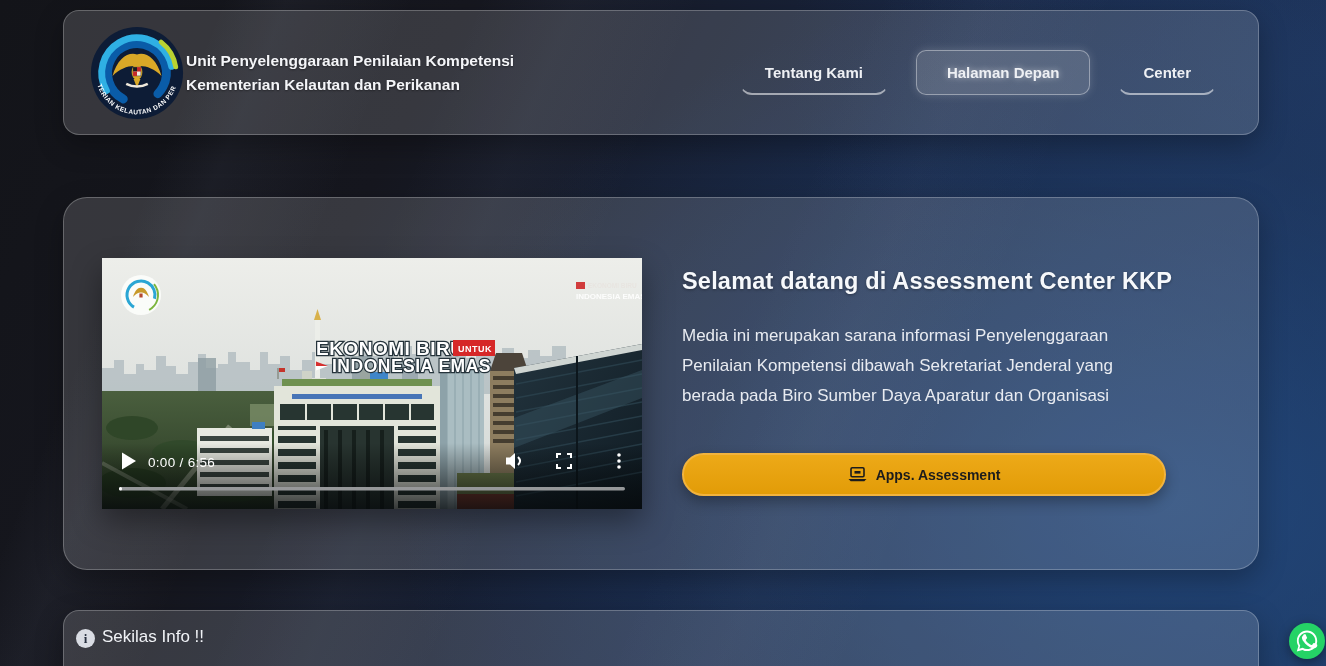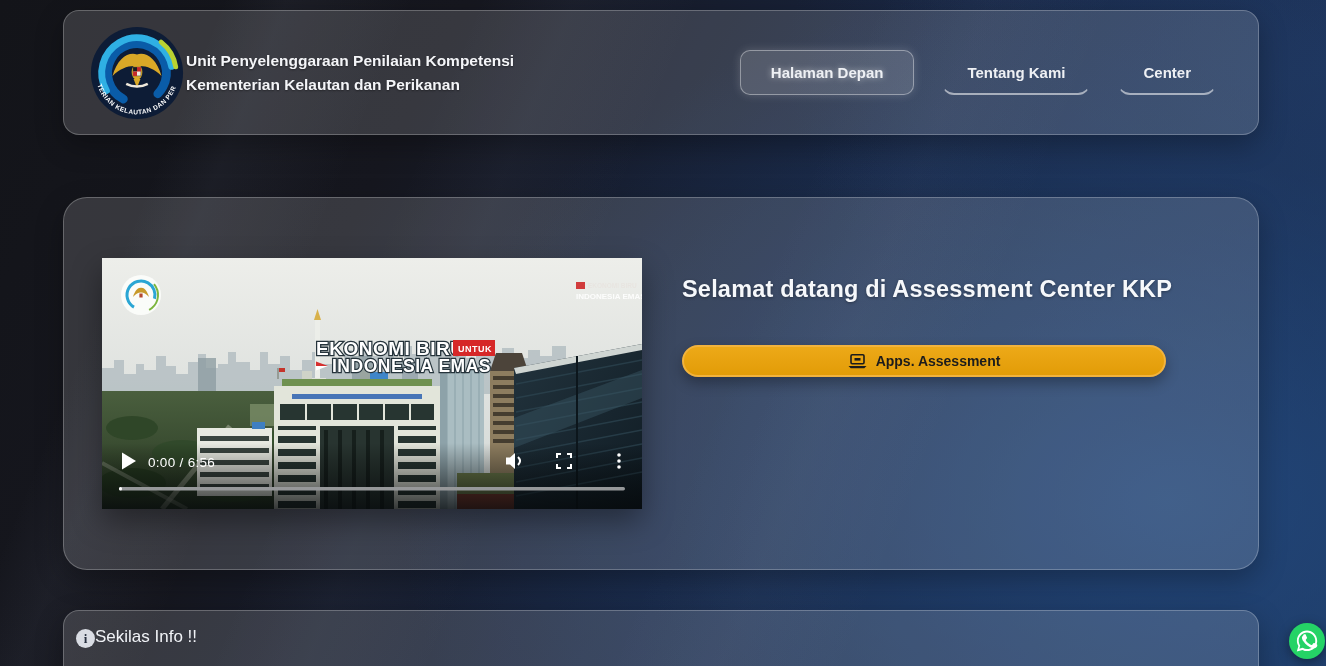--- a/index.html
+++ b/index.html
@@ -62,28 +62,28 @@
   
   .hero{ left:63px; top:197px; width:1196px; height:373px; border-radius:24px; }
   .video{
     position:absolute; left:38px; top:60px; width:540px; height:251px;
     background:#000; box-shadow:0 12px 28px rgba(0,0,0,.38);
   }
   .video svg{ display:block; }
 
   .hero-right{ position:absolute; left:618px; top:62px; width:484px; }
   .hero-heading{
-    margin-top:16px; font-size:23.5px; font-weight:bold; letter-spacing:.2px;
+    margin-top:8px; font-size:23.5px; font-weight:bold; letter-spacing:.2px;
     white-space:nowrap; color:#f6f8fb; text-shadow:0 1px 3px rgba(0,0,0,.35);
   }
   .hero-paragraph{
     margin-top:26px; font-size:17px; line-height:30px; color:#e8ebf1;
   }
   .cta{
-    margin-top:42px; width:484px; height:32px;
+    margin-top:42px; width:484px; height:43px;
     display:flex; align-items:center; justify-content:center; gap:9px;
     background:linear-gradient(#eda918,#e29c07);
     border:2px solid #f2b33d; border-radius:24px;
     font-family:"Liberation Sans", sans-serif;
     font-size:14px; font-weight:bold; color:#1c1c1c;
     cursor:pointer; box-shadow:0 6px 14px rgba(0,0,0,.3);
   }
 
   
   .info-bar{
@@ -91,21 +91,21 @@
     border-radius:16px 16px 0 0;
     display:flex; align-items:flex-start; padding:16px 12px;
   }
   .info-icon{
     width:19px; height:19px; border-radius:50%;
     background:#d9dce3; color:#272f3f;
     display:inline-flex; align-items:center; justify-content:center;
     font-size:13px; font-weight:bold; font-family:"Liberation Serif", serif;
     flex:0 0 auto; margin-top:2px;
   }
-  .info-title{ font-size:17px; color:#f0f2f6; }
+  .info-title{ margin-left:7px; font-size:17px; color:#f0f2f6; }
 
   
   .wa-fab{
     position:absolute; left:1289px; top:623px; width:36px; height:36px;
     border-radius:50%; cursor:pointer;
     filter:drop-shadow(0 3px 6px rgba(0,0,0,.4));
   }
 </style>
 </head>
 <body>
@@ -137,22 +137,22 @@
         </text>
       </svg>
     </div>
 
     <div class="brand-title">
       <div>Unit Penyelenggaraan Penilaian Kompetensi</div>
       <div>Kementerian Kelautan dan Perikanan</div>
     </div>
 
     <nav class="nav">
+      <button class="nav-btn">Tentang Kami</button>
       <button class="nav-btn active">Halaman Depan</button>
-      <button class="nav-btn">Tentang Kami</button>
       <button class="nav-btn">Center</button>
     </nav>
   </header>
 
   <section class="glass hero">
 
     <div class="video">
       <svg viewBox="0 0 540 251" width="540" height="251">
         <defs>
           <linearGradient id="sky" x1="0" y1="0" x2="0" y2="1">
@@ -331,20 +331,21 @@
             <circle cx="517" cy="203" r="1.8"></circle>
             <circle cx="517" cy="209" r="1.8"></circle>
         </g>
         <rect x="17" y="229" width="506" height="3.5" rx="1.7" fill="#96989a"></rect>
         <rect x="17" y="229" width="3" height="3.5" rx="1.5" fill="#ffffff"></rect>
       </svg>
     </div>
 
     <div class="hero-right">
       <h1 class="hero-heading">Selamat datang di Assessment Center KKP</h1>
+      <p class="hero-paragraph">Media ini merupakan sarana informasi Penyelenggaraan Penilaian Kompetensi dibawah Sekretariat Jenderal yang berada pada Biro Sumber Daya Aparatur dan Organisasi</p>
       <button class="cta">
         <span style="display:inline-flex">
           <svg width="19" height="15" viewBox="0 0 19 15">
             <rect x="3" y="0.8" width="13" height="9" rx="1.2" fill="none" stroke="#1c1c1c" stroke-width="1.6"></rect>
             <rect x="6.5" y="4" width="6" height="2.6" fill="#1c1c1c"></rect>
             <path d="M0.5,12 h18 l-2.2,2.2 H2.7 Z" fill="#1c1c1c"></path>
           </svg>
         </span>
         <span>Apps. Assessment</span>
       </button>

